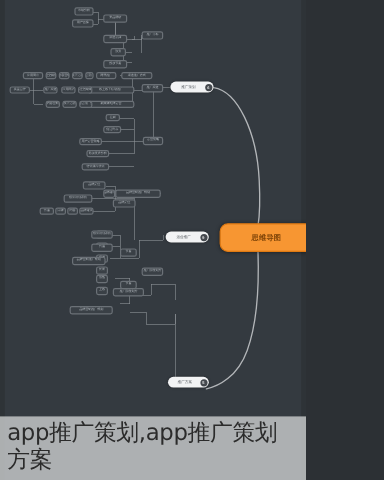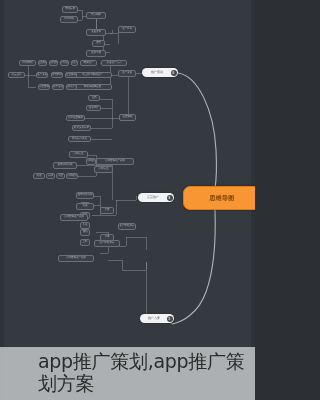--- a/index.html
+++ b/index.html
@@ -130,21 +130,20 @@
     padding: 4px 6px 6px 6px;
     box-sizing: border-box;
   }
   #caption-text {
     color: #2b2b2b;
     font-size: 19px;
     line-height: 1.12;
     font-family: "DejaVu Sans", sans-serif;
     letter-spacing: -0.3px;
     word-break: break-all;
-    margin-left: 32px;
   }
 </style>
 </head>
 <body>
 
 <div id="screenshot">
 
   <div class="edge-strip left"></div>
   <div class="edge-strip right"></div>
 

